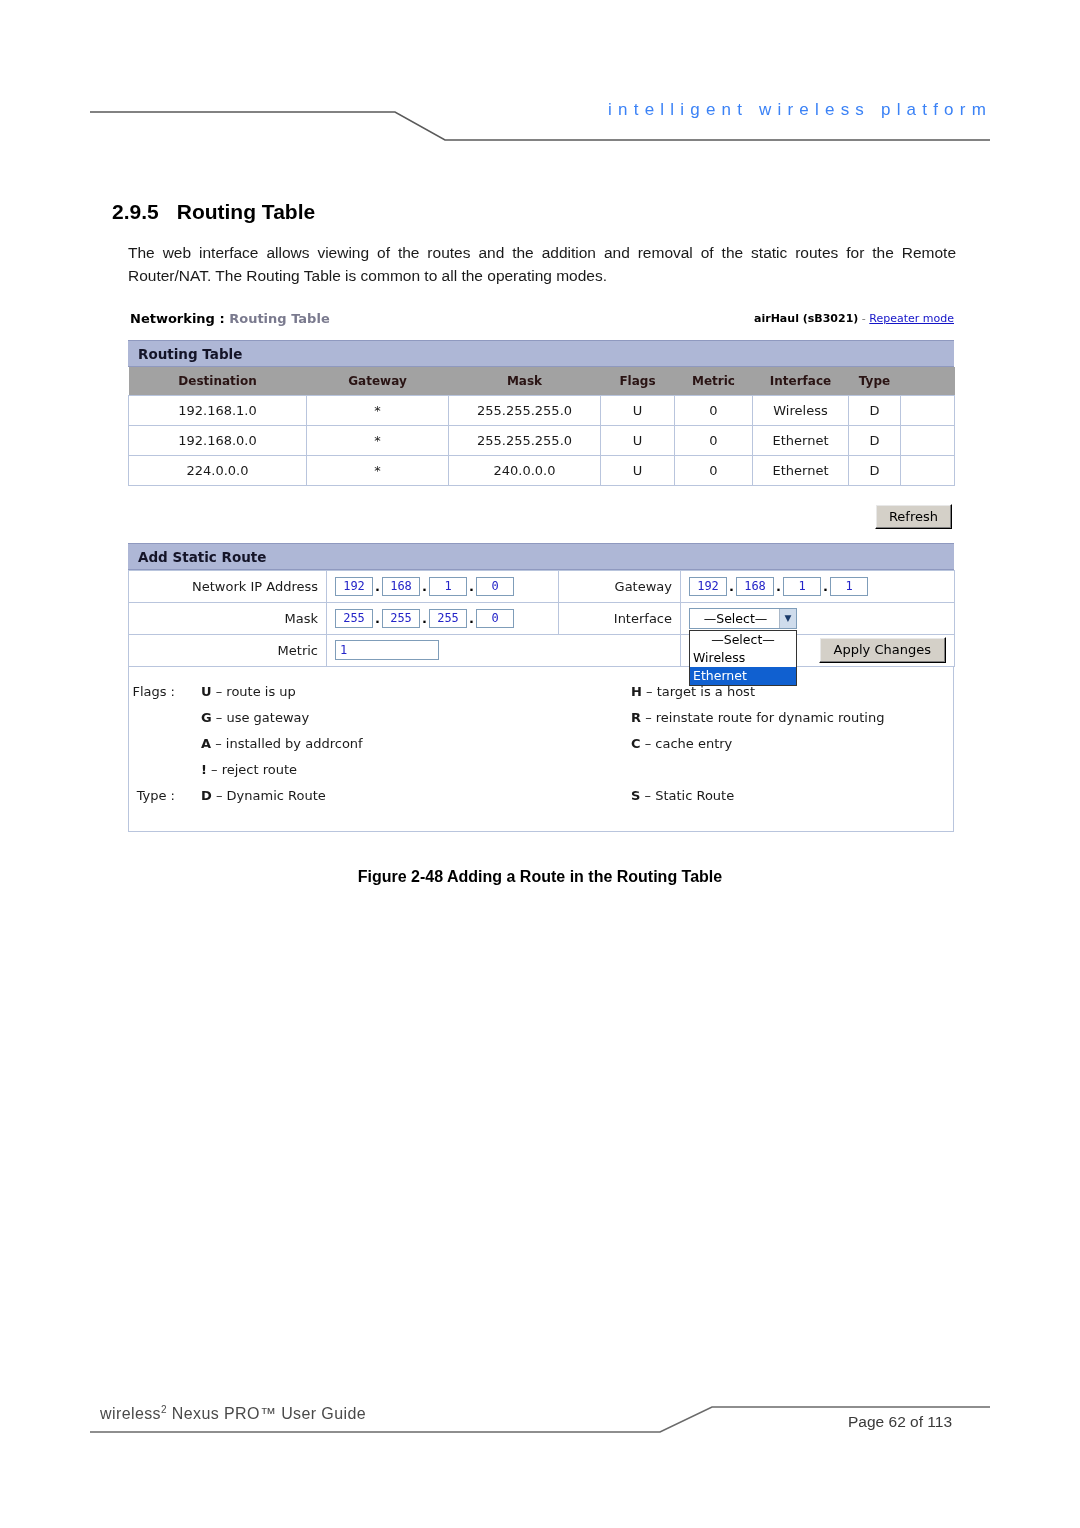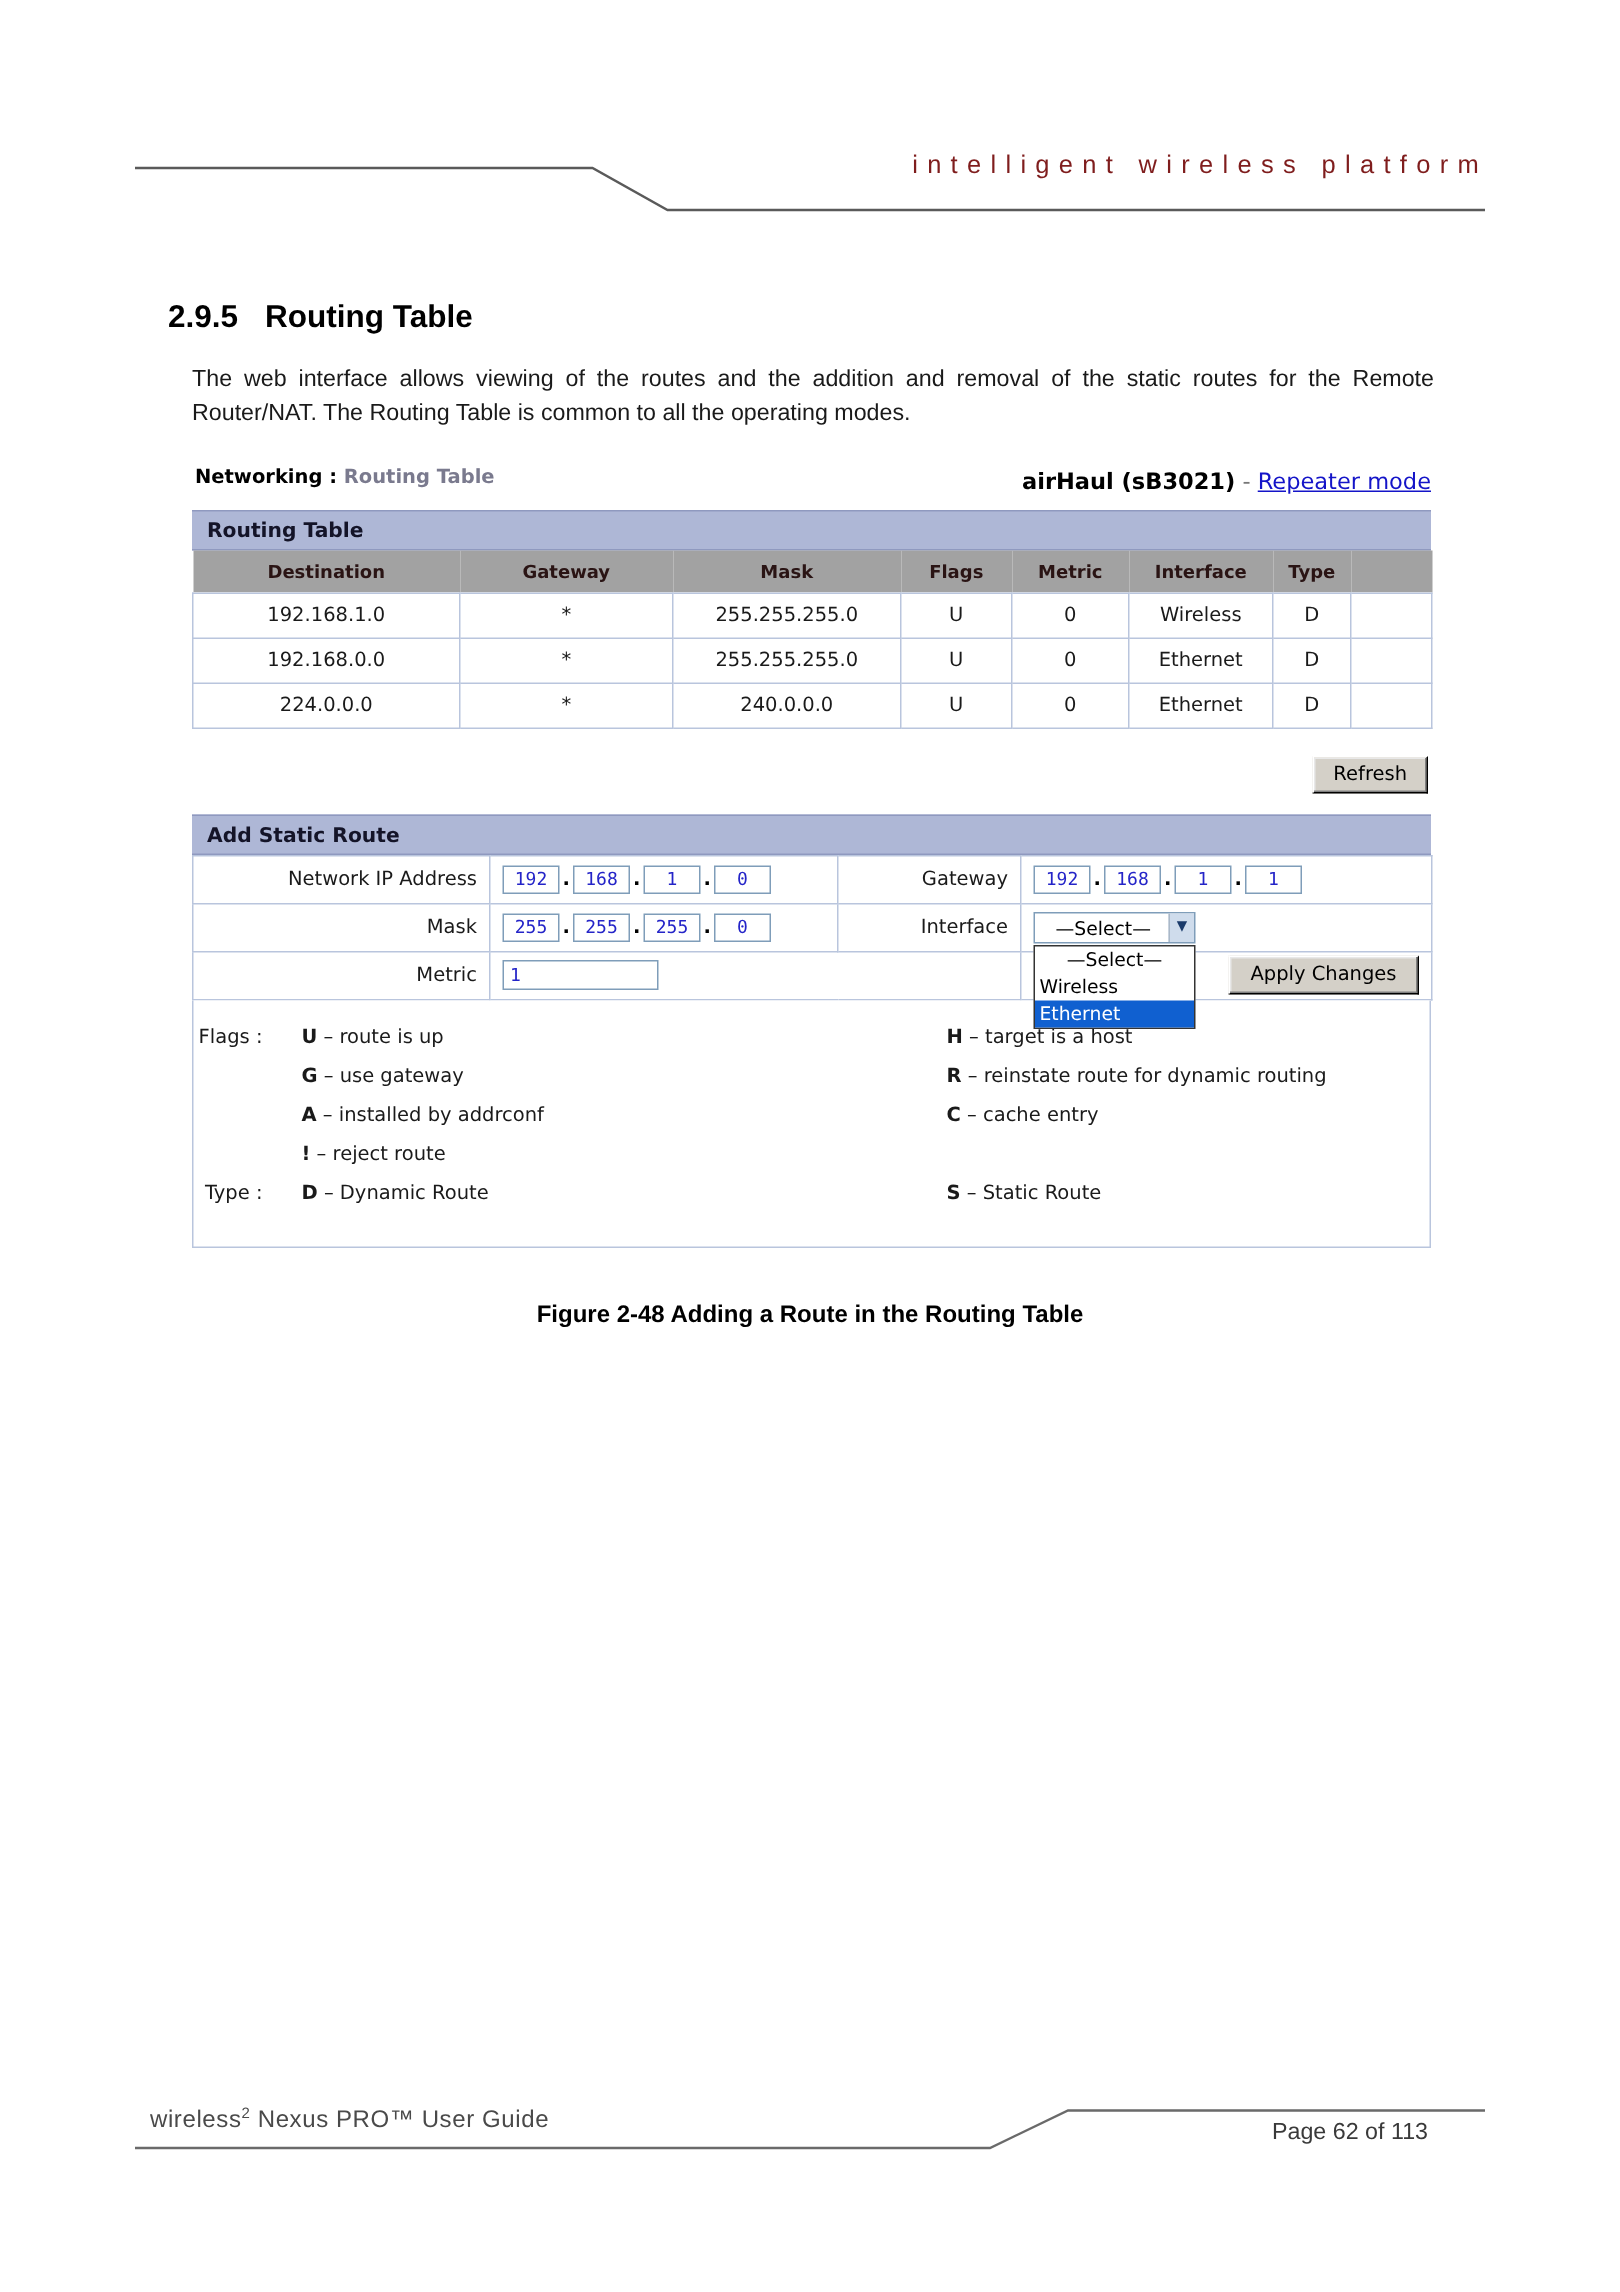--- a/index.html
+++ b/index.html
@@ -19,21 +19,21 @@
     position: absolute;
     left: 0; top: 96px;
     width: 1080px; height: 48px;
   }
   .page-header svg { display: block; }
   .header-tagline {
     position: absolute;
     right: 88px; top: 100px;
     font-size: 17px;
     letter-spacing: 6.2px;
-    color: #7f1d1d;
+    color: #3b82f6;
     font-family: "Liberation Sans", sans-serif;
     white-space: nowrap;
   }
 
   
   .section-title {
     position: absolute;
     left: 112px; top: 200px;
     font-size: 21px;
     font-weight: bold;
@@ -67,21 +67,21 @@
     position: absolute; left: 2px; top: 3px;
     font-weight: bold; color: #000;
     font-family: "DejaVu Sans", sans-serif;
     font-size: 13px;
     white-space: nowrap;
   }
   .fig-breadcrumb .bc-sep { font-weight: bold; }
   .fig-breadcrumb .bc-leaf { color: #7a7a8e; font-weight: bold; }
   .fig-device {
     position: absolute; right: 0; top: 4px;
-    font-size: 15px;
+    font-size: 11px;
     font-family: "DejaVu Sans", sans-serif;
     white-space: nowrap;
   }
   .fig-device .dev-name { font-weight: bold; color: #000; }
   .fig-device .dev-dash { color: #777; }
   .fig-device .dev-mode {
     color: #1414c8;
     text-decoration: underline;
   }
 

